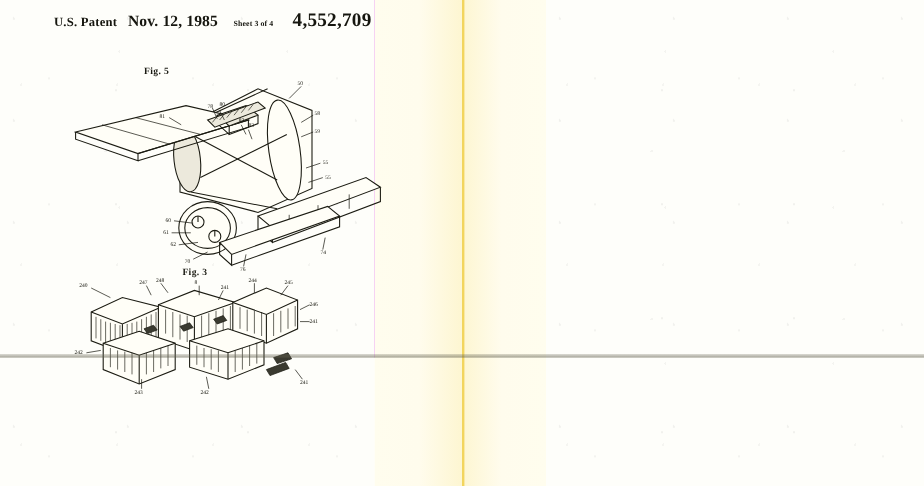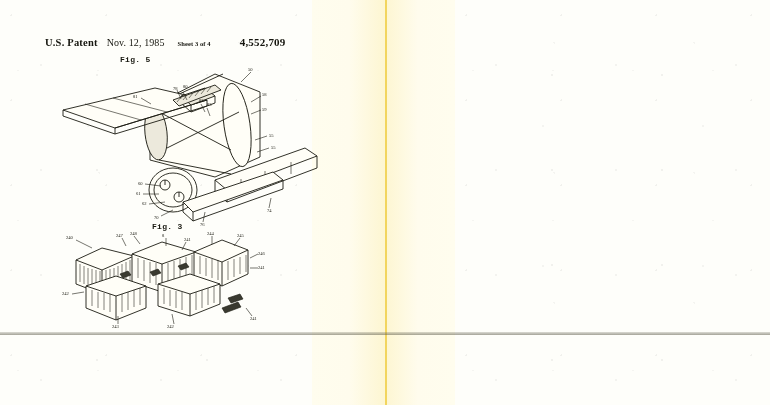--- a/index.html
+++ b/index.html
@@ -9,21 +9,21 @@
   }
   body {
     width: 770px;
     height: 405px;
     overflow: hidden;
     font-family: "Liberation Serif", serif;
   }
   #stage {
     position: relative;
     width: 770px;
-    height: 335px;
+    height: 298px;
     background: #d946ef;
   }
   
   .sheet {
     position: absolute;
     top: 0;
     height: 405px;
     background: #fefefa;
     background-image:
       radial-gradient(circle at 12% 18%, rgba(0,0,0,0.05) 0 1px, transparent 1px),
@@ -74,44 +74,43 @@
     white-space: nowrap;
     color: #16160f;
   }
   .hdr .office {
     font-family: "Liberation Serif", serif;
     font-weight: bold;
     font-size: 10.5px;
     letter-spacing: 0.2px;
   }
   .hdr .date {
-    font-size: 10px;
-    font-weight: normal;
+    font-size: 13px;
+    font-weight: bold;
     margin-left: 9px;
     letter-spacing: 0.1px;
-    margin-top: 28px;
   }
   .hdr .sheet-no {
     font-size: 6.5px;
     font-weight: bold;
     margin-left: 13px;
     letter-spacing: 0.1px;
   }
   .hdr .patno {
-    font-size: 11px;
-    font-weight: bold;
-    margin-left: 29px;
+    font-size: 16px;
+    font-weight: bold;
+    margin-left: 16px;
     letter-spacing: 0.2px;
   }
   #hdr-left  { left: 45px; }
 
   
   .figcap {
     position: absolute;
-    font-family: Liberation Mono, monospace;
+    font-family: Liberation Serif, serif;
     font-weight: bold;
     font-size: 8px;
     color: #1a1a12;
     letter-spacing: 0.3px;
   }
   #cap-fig5 { left: 120px; top: 55px; }
   #cap-fig6 { left: 152px; top: 222px; }
 
   
   .draw { position: absolute; }

